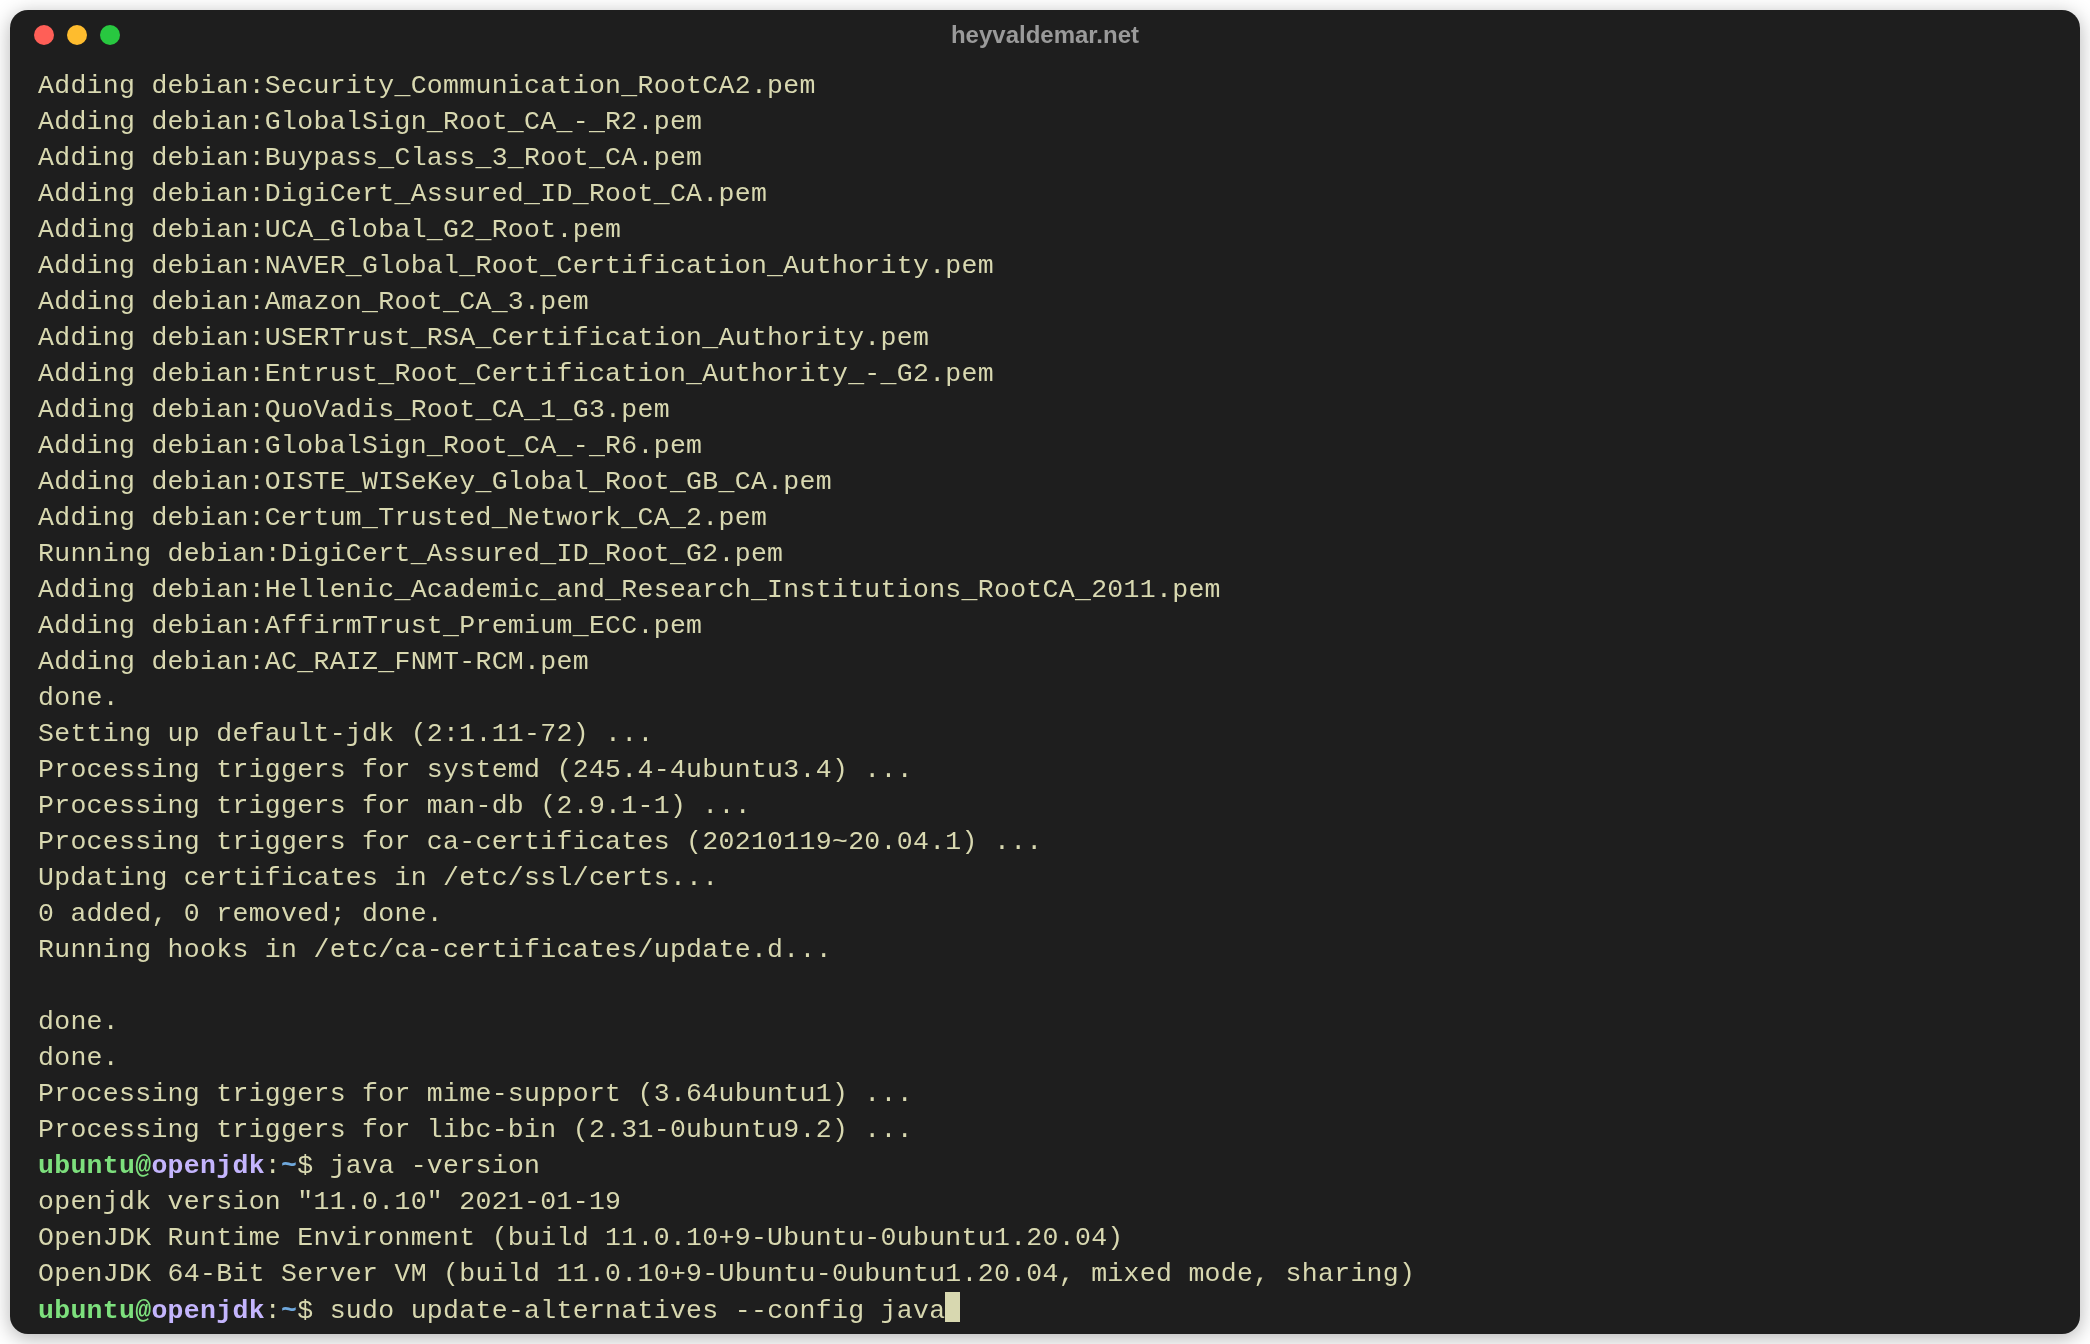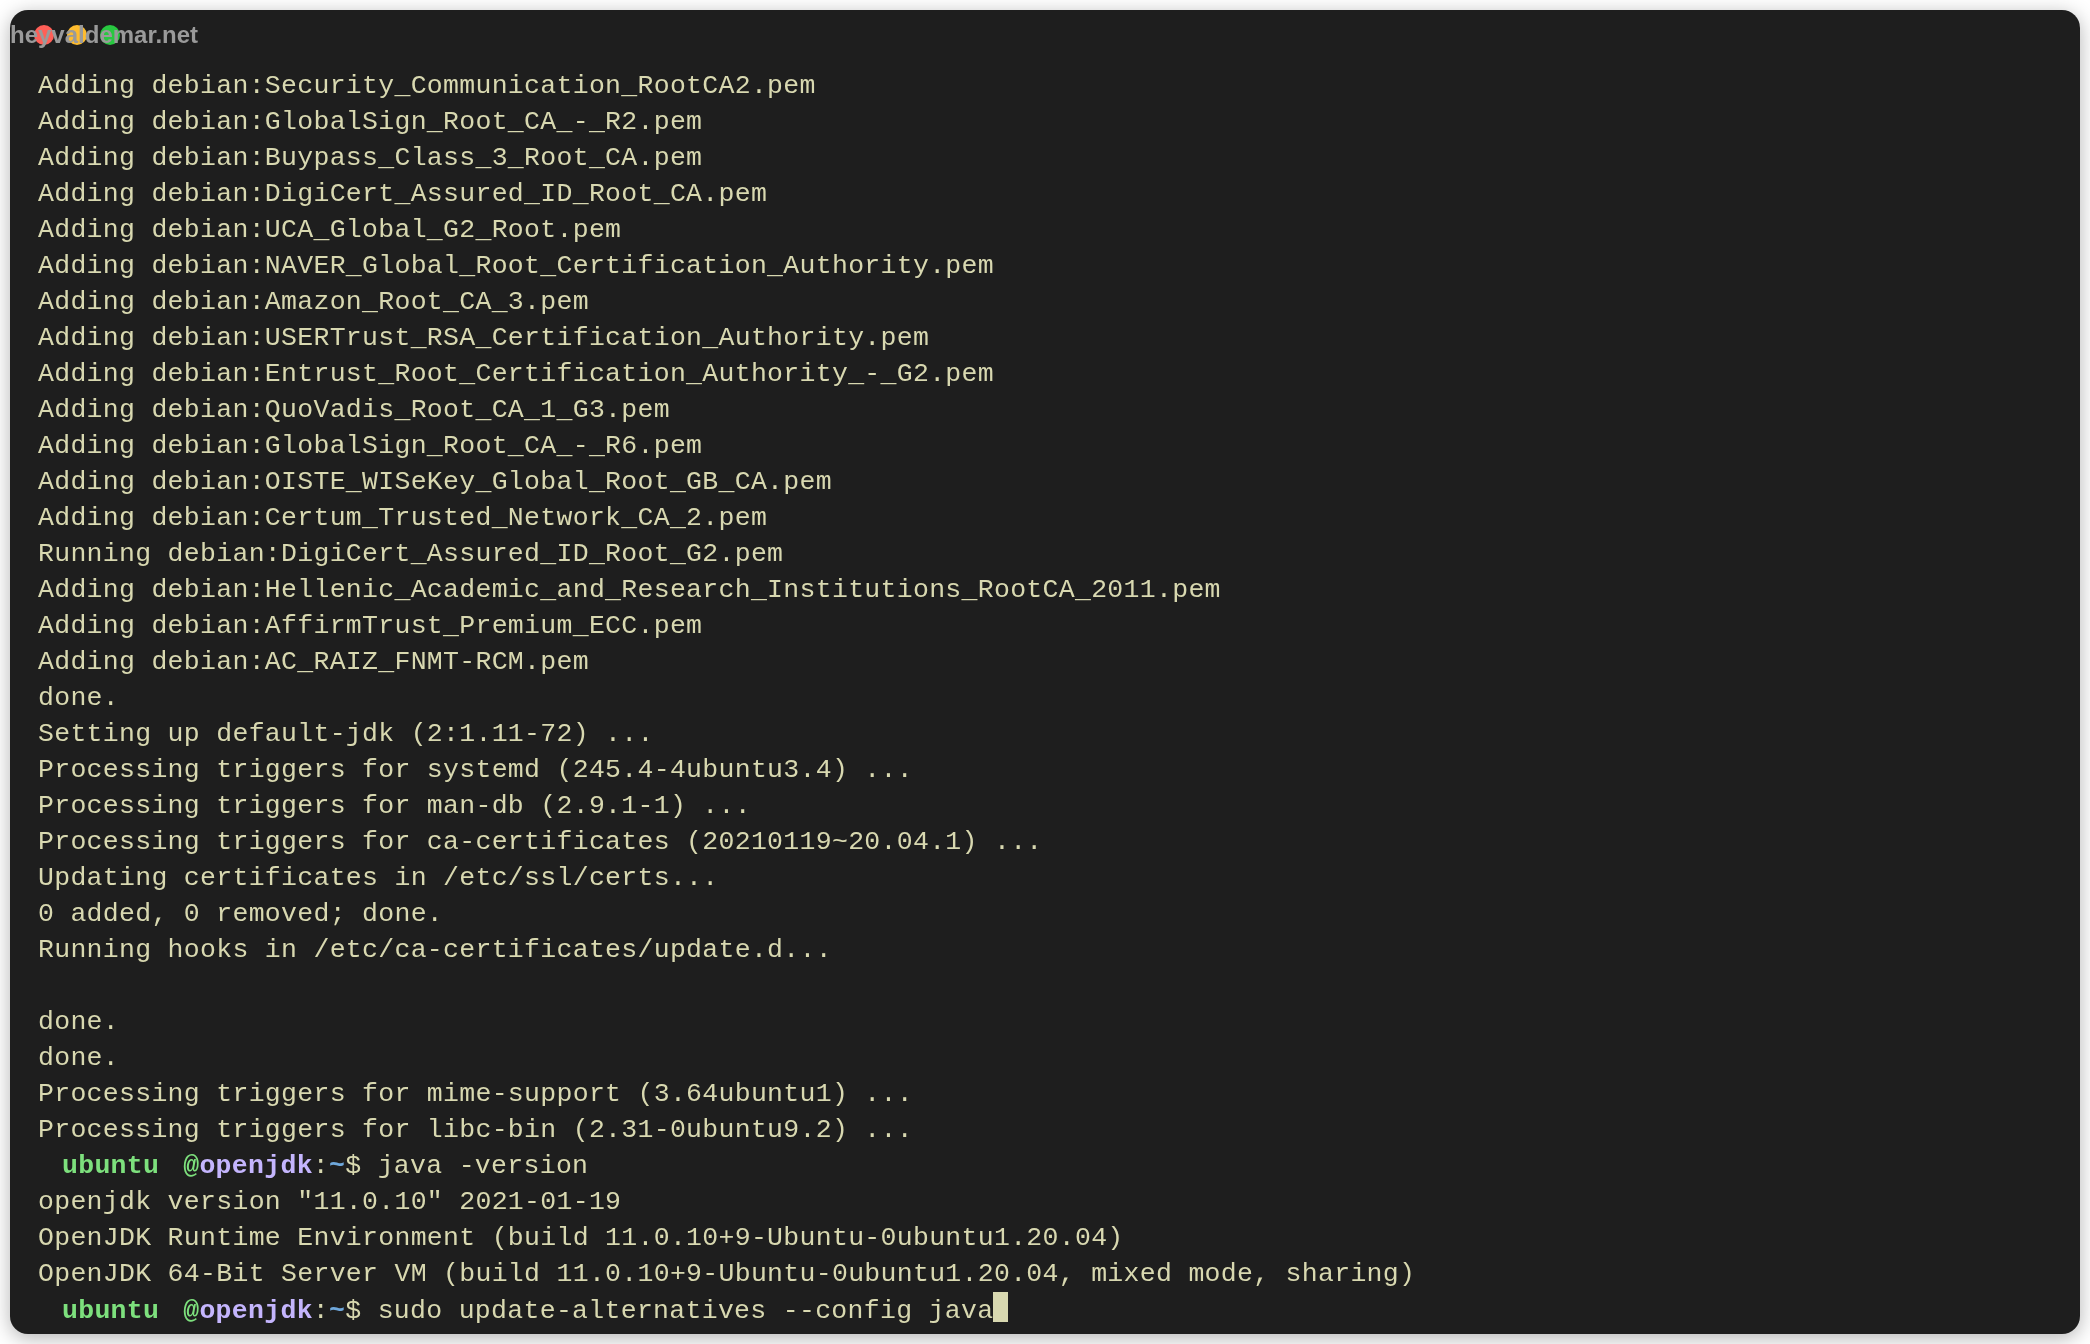--- a/index.html
+++ b/index.html
@@ -36,39 +36,40 @@
     width: 20px;
     height: 20px;
     border-radius: 50%;
   }
   .tl-close    { background: #ff5f57; }
   .tl-minimize { background: #febc2e; }
   .tl-zoom     { background: #28c840; }
   .title {
     position: absolute;
     left: 0; right: 0;
+    text-align: center;
     color: #9a9a9a;
     font-size: 24px;
     font-weight: 600;
     font-family: -apple-system, BlinkMacSystemFont, "Segoe UI", sans-serif;
     pointer-events: none;
   }
   .terminal-body {
     flex: 1;
     padding: 8px 12px 4px 28px;
     overflow: hidden;
   }
   .line {
     color: #d8d8b0;
     font-size: 26.5px;
     line-height: 36px;
     white-space: pre;
     letter-spacing: 0.3px;
   }
-  .prompt-user { color: #7de07d; font-weight: bold; margin-left: 24px; }
+  .prompt-user { color: #7de07d; font-weight: bold; }
   .prompt-host { color: #c4b5fd; font-weight: bold; }
   .prompt-path { color: #6fa8dc; font-weight: bold; }
   .prompt-sep  { color: #d8d8b0; }
   .cmd-text    { color: #d8d8b0; text-align: center; }
   .cursor {
     display: inline-block;
     width: 15px;
     height: 30px;
     background: #d8d8b0;
     vertical-align: -4px;

